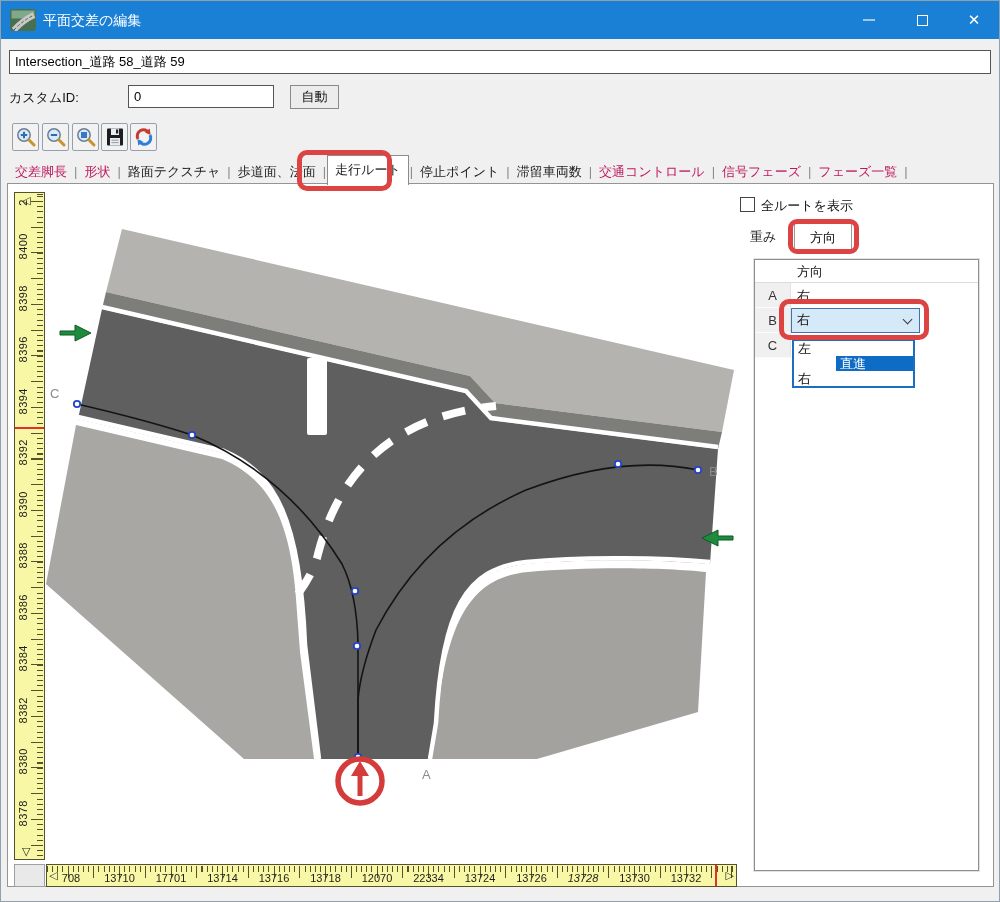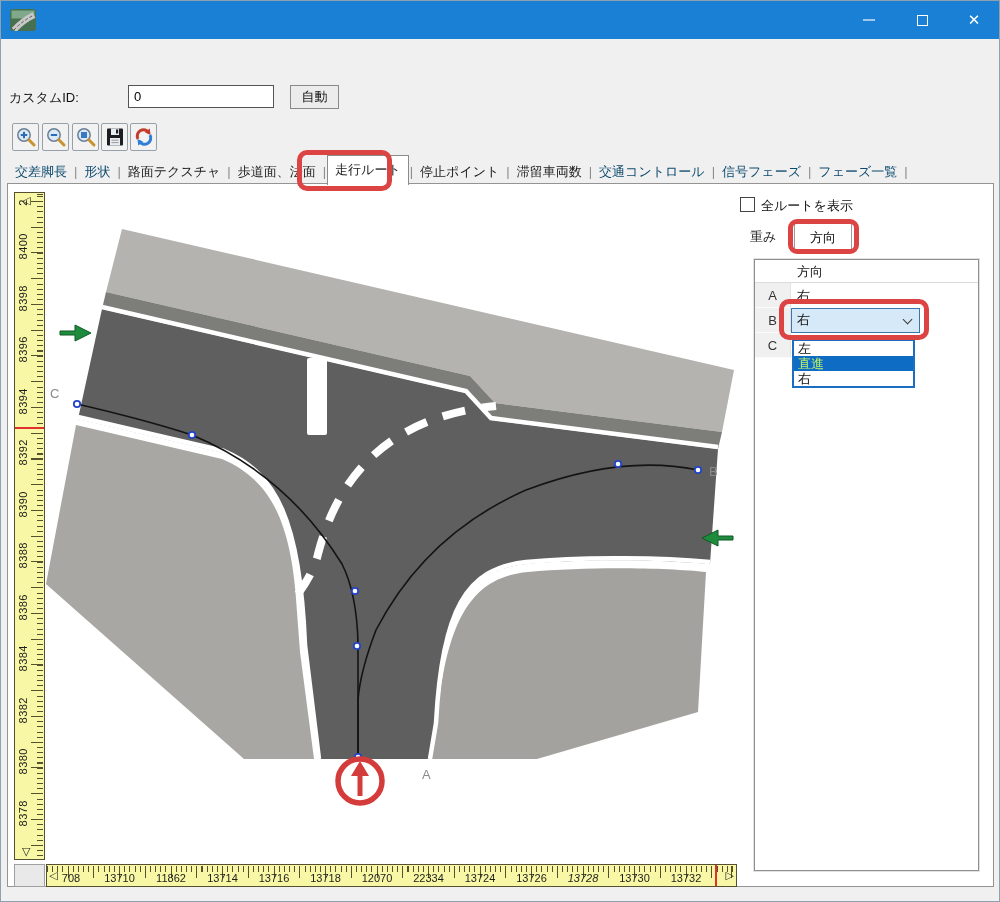--- a/index.html
+++ b/index.html
@@ -22,21 +22,21 @@
   #namefield{position:absolute;left:8px;top:49px;width:982px;height:24px;border:1px solid #545454;background:#fff;font-size:13px;padding:1px 5px;}
   #cidlabel{position:absolute;left:8px;top:88px;font-size:13px;color:#111;}
   #cidinput{position:absolute;left:127px;top:84px;width:146px;height:23px;border:1px solid #545454;background:#fff;font-size:13px;padding:1px 5px;}
   #autobtn{position:absolute;left:289px;top:84px;width:49px;height:24px;background:#ececec;border:1px solid #8a8a8a;font-size:13px;color:#111;}
   
   .tbtn{position:absolute;top:122px;width:27px;height:28px;background:#f2f2f2;border:1px solid #96a0aa;border-radius:2px;display:flex;align-items:center;justify-content:center;}
   #tb1{left:11px;} #tb2{left:41px;} #tb3{left:71px;} #tb4{left:100px;} #tb5{left:129px;}
   
   #tabbar{position:absolute;left:6px;top:156px;width:987px;height:27px;font-size:13px;white-space:nowrap;padding-left:2px;}
   .tab{display:inline-block;padding:4px 6px 3px;color:#1c1c1c;}
-  .tab.disabled{color:#0c4a6e;}
+  .tab.disabled{color:#be185d;}
   .tab.active{background:#fff;border:1px solid #8c8c8c;border-bottom:none;position:relative;top:-2px;z-index:3;padding:5px 7px 6px;}
   .tabsep{color:#8a8a8a;margin:0 1px;}
   
   #mainarea{position:absolute;left:6px;top:182px;width:987px;height:704px;background:#fff;border:1px solid #949494;}
   #scene{position:absolute;left:38px;top:8px;}
   
   #vruler{position:absolute;left:6px;top:8px;width:31px;height:668px;background:var(--ruler-yellow);border:1px solid #55502e;overflow:hidden;}
   #vruler .tmin{position:absolute;top:0;right:1px;width:6px;height:100%;background:repeating-linear-gradient(to bottom,#55502e 0 1px,transparent 1px 5.15px);background-position-y:3px;}
   #vruler .tmaj{position:absolute;top:0;right:1px;width:12px;height:100%;background:repeating-linear-gradient(to bottom,#55502e 0 1px,transparent 1px 25.75px);background-position-y:8px;}
   .vlab{position:absolute;left:2px;writing-mode:vertical-rl;transform:rotate(180deg);font-size:11px;color:#1c1c1c;letter-spacing:.5px;}
@@ -57,48 +57,50 @@
   #tablebox{position:absolute;left:746px;top:75px;width:225px;height:612px;background:#fff;border:1px solid #8f8f8f;box-shadow:0 0 0 1px #e2e2e2;}
   #thead{display:flex;height:23px;border-bottom:1px solid #dcdcdc;}
   .hkey{width:36px;} .hval{padding-left:6px;font-size:13px;color:#222;line-height:23px;}
   .trow{display:flex;height:25px;}
   .tkey{width:36px;background:#f0f0f0;border-right:1px solid #e3e3e3;border-bottom:1px solid #fbfbfb;text-align:center;font-size:13px;color:#333;line-height:25px;}
   .tval{flex:1;padding-left:6px;font-size:13px;color:#111;line-height:25px;}
   #combo{position:absolute;left:783px;top:124px;width:129px;height:25px;background:var(--combo-fill);border:1px solid #3a76ad;font-size:13px;color:#111;line-height:22px;padding-left:5px;z-index:4;}
   #combo .chev{position:absolute;right:8px;top:7px;width:7px;height:7px;border-right:1.6px solid #3c3c3c;border-bottom:1.6px solid #3c3c3c;transform:rotate(45deg);}
   #ddlist{position:absolute;left:784px;top:155px;width:123px;background:#fff;border:2px solid #1b6ec2;z-index:10;}
   .opt{height:15px;line-height:15px;font-size:13px;color:#111;padding-left:4px;white-space:nowrap;}
-  .opt.sel{background:var(--sel-blue);color:#bef264;}
+  .opt.sel{background:var(--sel-blue);color:#ffffff;margin-left:42px;}
   
   .redbox{position:absolute;border:5px solid var(--accent);border-radius:10px;z-index:12;pointer-events:none;}
   #hl-tab{left:296px;top:149px;width:95px;height:41px;}
   #hl-dirtab{left:780px;top:35px;width:71px;height:35px;border-radius:9px;}
   #hl-combo{left:771px;top:115px;width:150px;height:41px;}
 </style>
 </head>
 <body>
 
 <div id="window">
 
   <div id="titlebar">
     <svg id="appicon" width="26" height="22" viewBox="0 0 26 22">
       <rect x="0" y="0" width="26" height="22" rx="3" fill="#46704f"></rect>
       <rect x="1.5" y="1.5" width="23" height="8" fill="#7fa98a"></rect>
       <path d="M4,21 Q12,12 24,6" stroke="#c8c8c8" stroke-width="6" fill="none"></path>
       <path d="M4,21 Q12,12 24,6" stroke="#555" stroke-width="1" fill="none" stroke-dasharray="3 2"></path>
     </svg>
+    <span id="wtitle">平面交差の編集</span>
     <div class="winbtn" id="btn-min">
         <span class="minbar"></span>
       </div>
     <div class="winbtn" id="btn-max">
         <span class="maxsq"></span>
       </div>
     <div class="winbtn" id="btn-close">✕</div>
   </div>
 
+  <input id="namefield" value="Intersection_道路 58_道路 59" style="">
   <span id="cidlabel">カスタムID:</span>
   <input id="cidinput" value="0" style="">
   <button id="autobtn">自動</button>
 
   <div class="tbtn" id="tb1">
     <svg width="22" height="22" viewBox="0 0 22 22">
       <circle cx="9" cy="9" r="6.2" fill="#dceaf7" stroke="#6a7f95" stroke-width="1.5"></circle>
       <line x1="13.8" y1="13.8" x2="19" y2="19" stroke="#c8922e" stroke-width="3" stroke-linecap="round"></line>
       <line x1="5.8" y1="9" x2="12.2" y2="9" stroke="#2b6cb8" stroke-width="2"></line>
       <line x1="9" y1="5.8" x2="9" y2="12.2" stroke="#2b6cb8" stroke-width="2"></line>
@@ -211,21 +213,21 @@
       <span class="varr" style="bottom:1px">▽</span>
     </div>
 
     <div id="hruler">
       <div class="tmin"></div>
       <div class="tmaj"></div>
       <span class="harr" style="left:2px">◁</span>
       <div id="hlabels">
           <span class="hlab" style="left: 24px;">708</span>
           <span class="hlab" style="left: 72.5px;">13710</span>
-          <span class="hlab" style="left: 124px;">11862</span>
+          <span class="hlab" style="left: 124px;">17701</span>
           <span class="hlab" style="left: 175.5px;">13714</span>
           <span class="hlab" style="left: 227px;">13716</span>
           <span class="hlab" style="left: 278.5px;">13718</span>
           <span class="hlab" style="left: 330px;">12070</span>
           <span class="hlab" style="left: 381.5px;">22334</span>
           <span class="hlab" style="left: 433px;">13724</span>
           <span class="hlab" style="left: 484.5px;">13726</span>
           <span class="hlab" style="left: 536px; font-style: italic;">13728</span>
           <span class="hlab" style="left: 587.5px;">13730</span>
           <span class="hlab" style="left: 639px;">13732</span>

